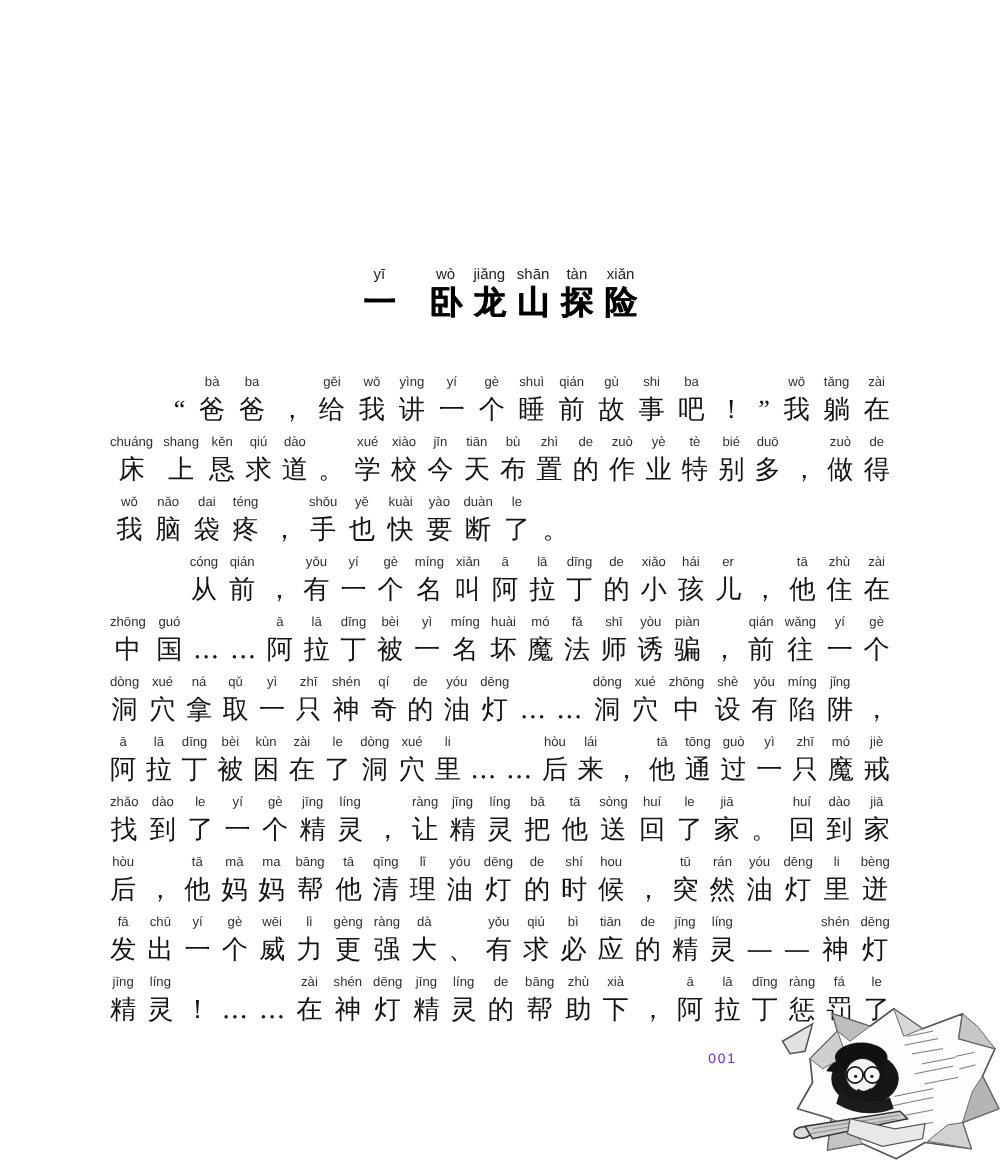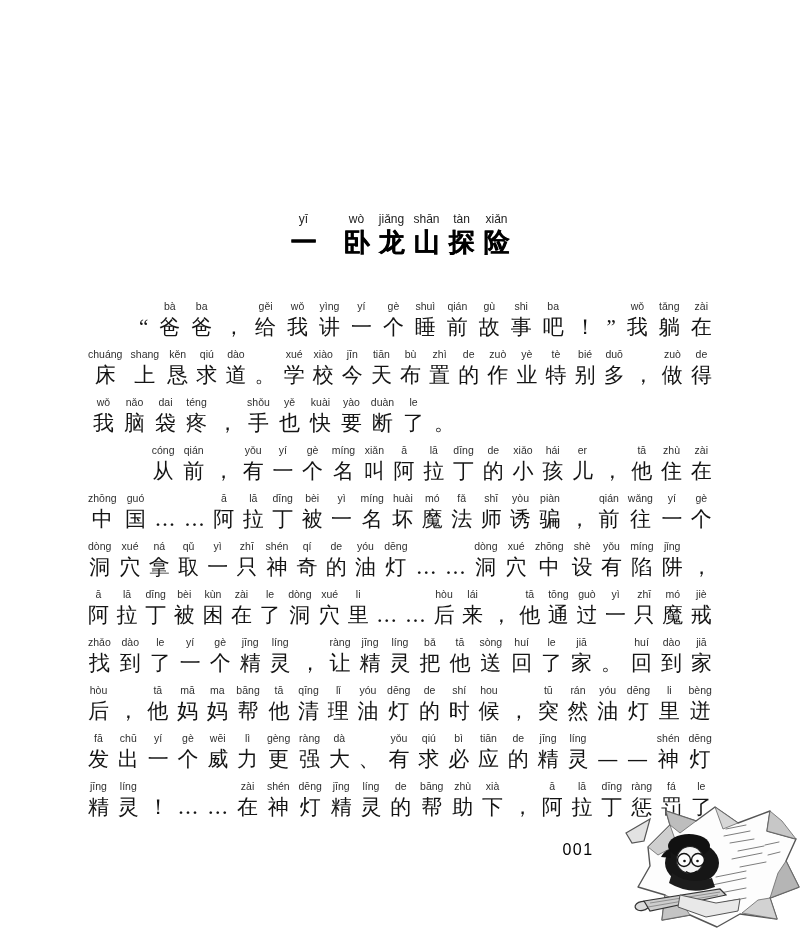--- a/index.html
+++ b/index.html
@@ -35,21 +35,21 @@
   .text-block{position:absolute;top:300px;left:88px;width:624px;}
   .line{display:flex;justify-content:space-between;height:48px;}
   .line.nojust{justify-content:flex-start;}
   .line.nojust .cell{width:31px;}
   .line.indent-q::before{content:"";display:block;width:40px;flex:0 0 auto;}
   .line.indent-2::before{content:"";display:block;width:55px;flex:0 0 auto;}
   .para.narration .hz{font-family:"DejaVu Serif",serif;}
   
   .folio{
     position:absolute;top:841px;left:548px;width:60px;text-align:center;
-    font-size:16px;letter-spacing:1.5px;color:#000000;
+    font-size:11px;letter-spacing:1.5px;color:#6d28d9;
   }
   
   .illus{position:absolute;right:0;bottom:4px;width:180px;height:126px;}
   .illus svg{display:block;width:100%;height:100%;}
 </style>
 </head>
 <body>
 
 <div class="page">
 

